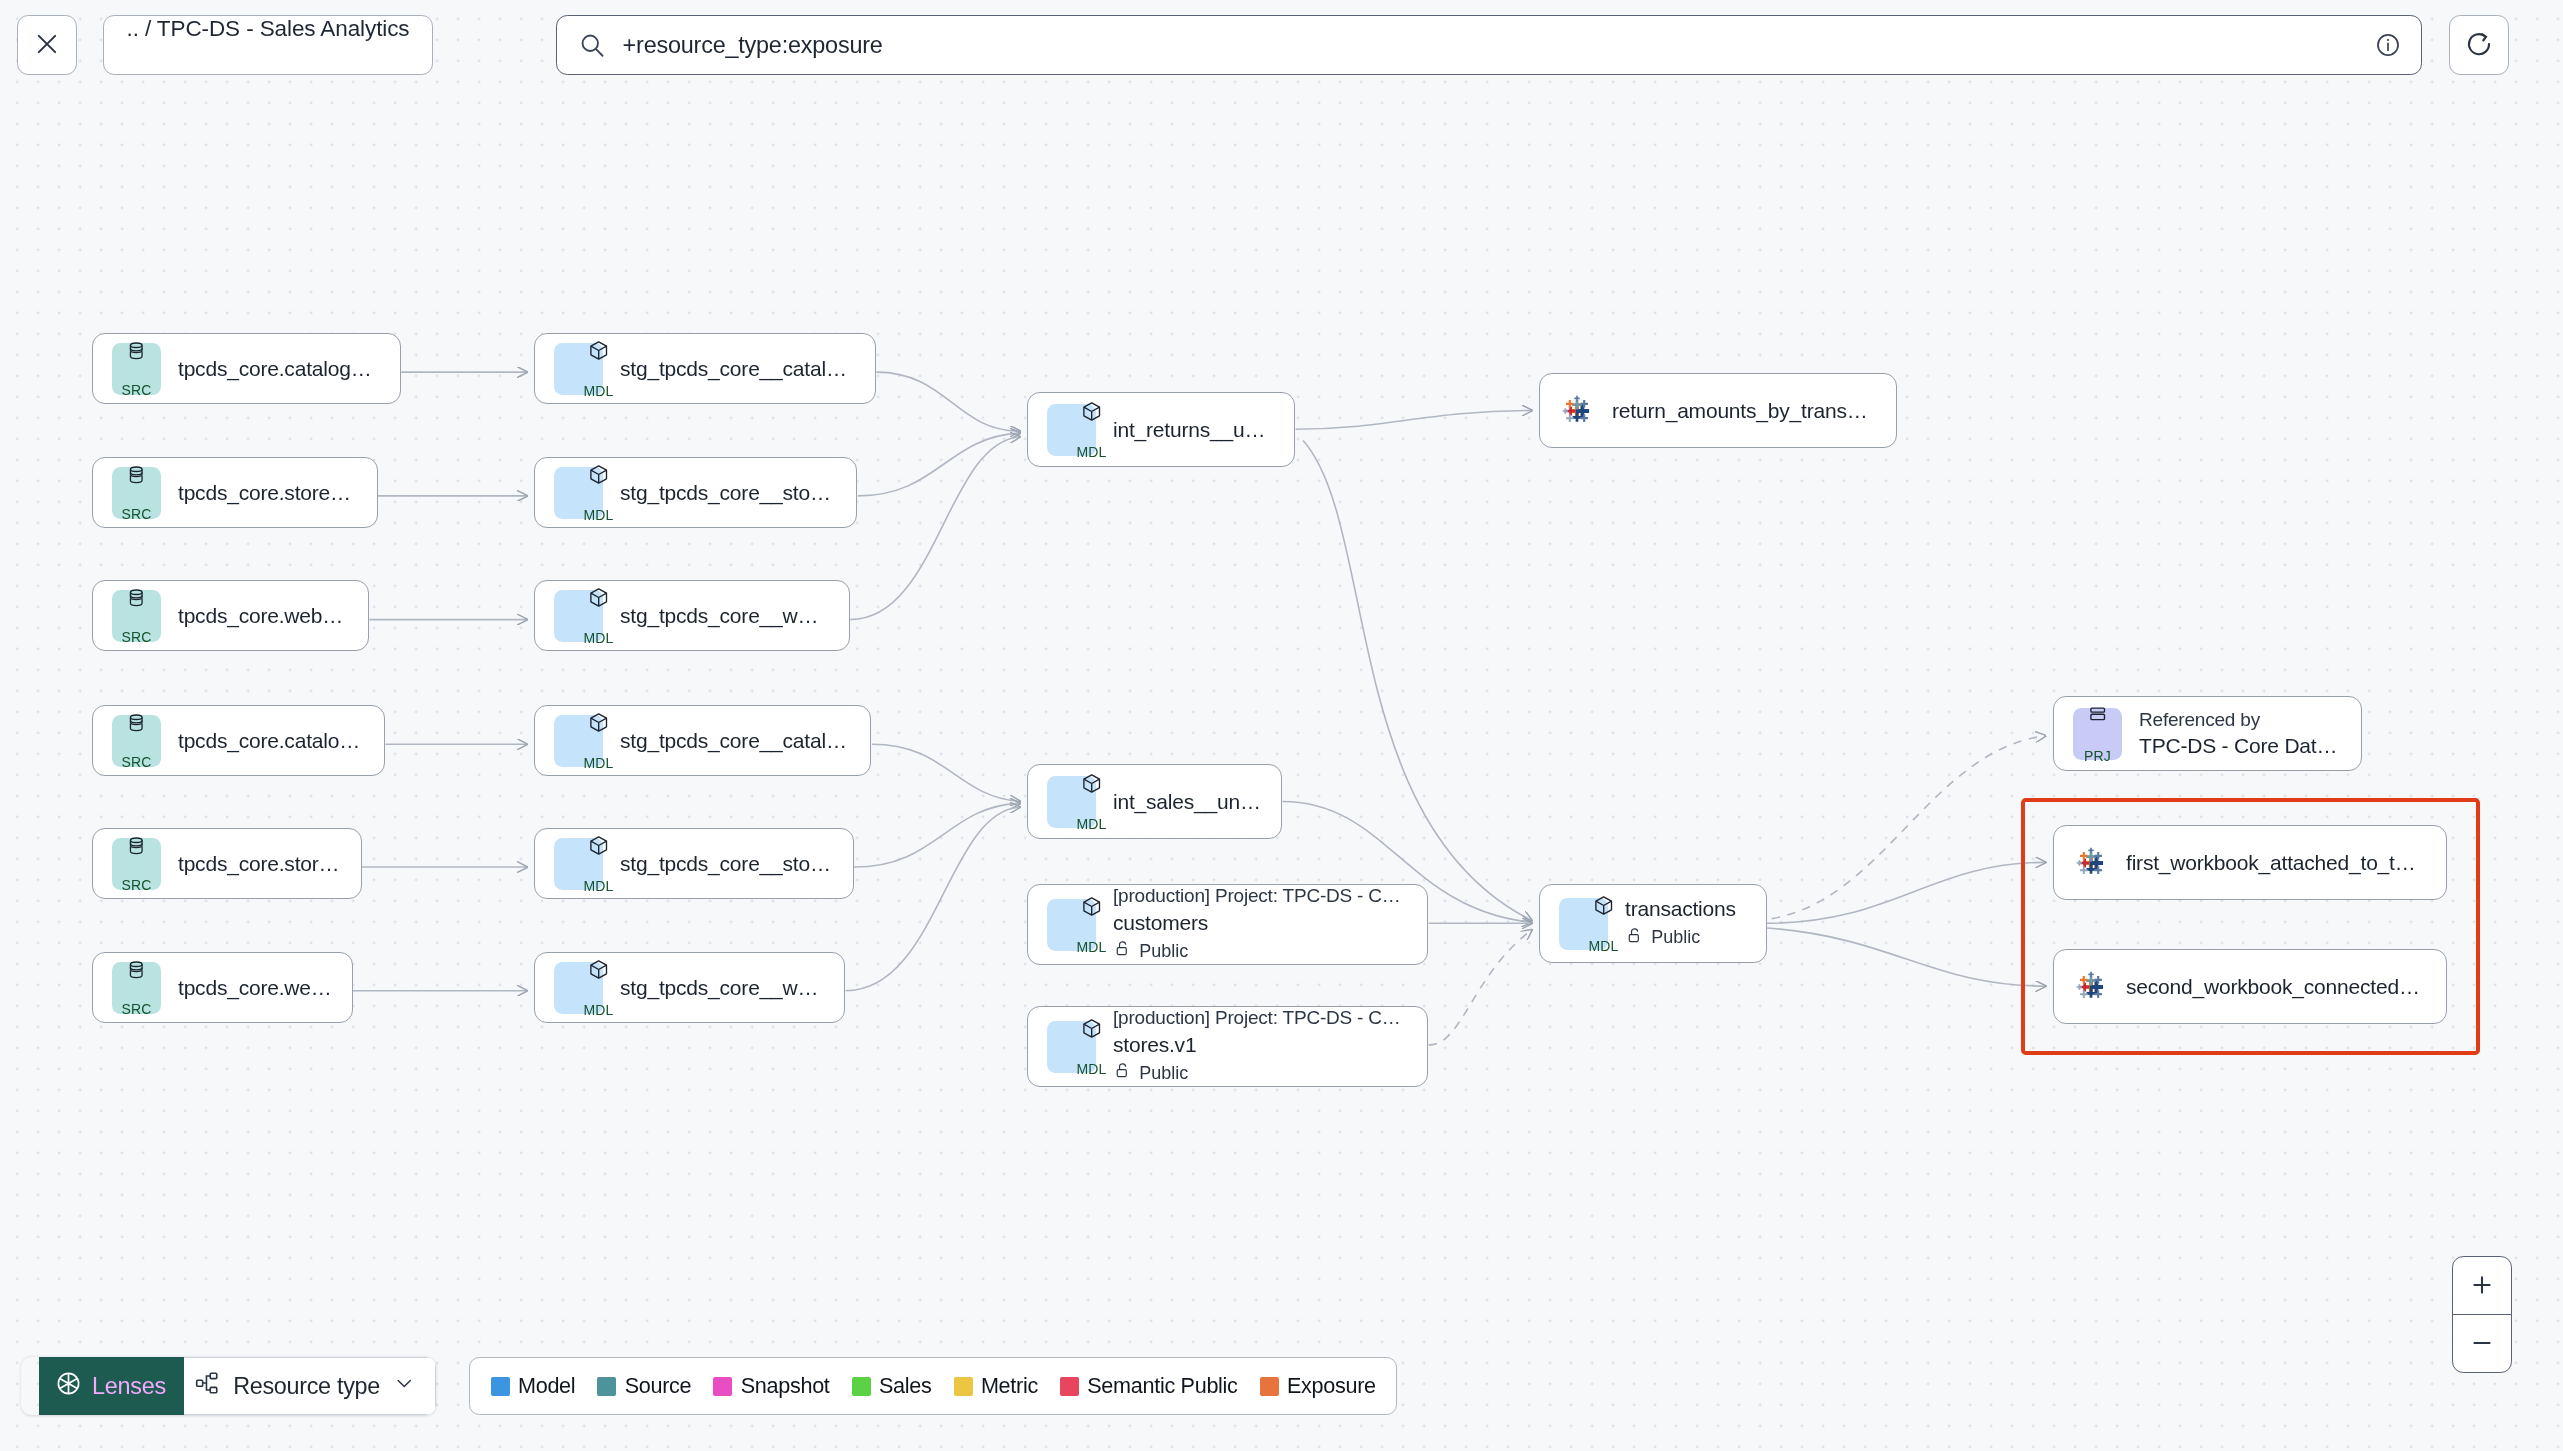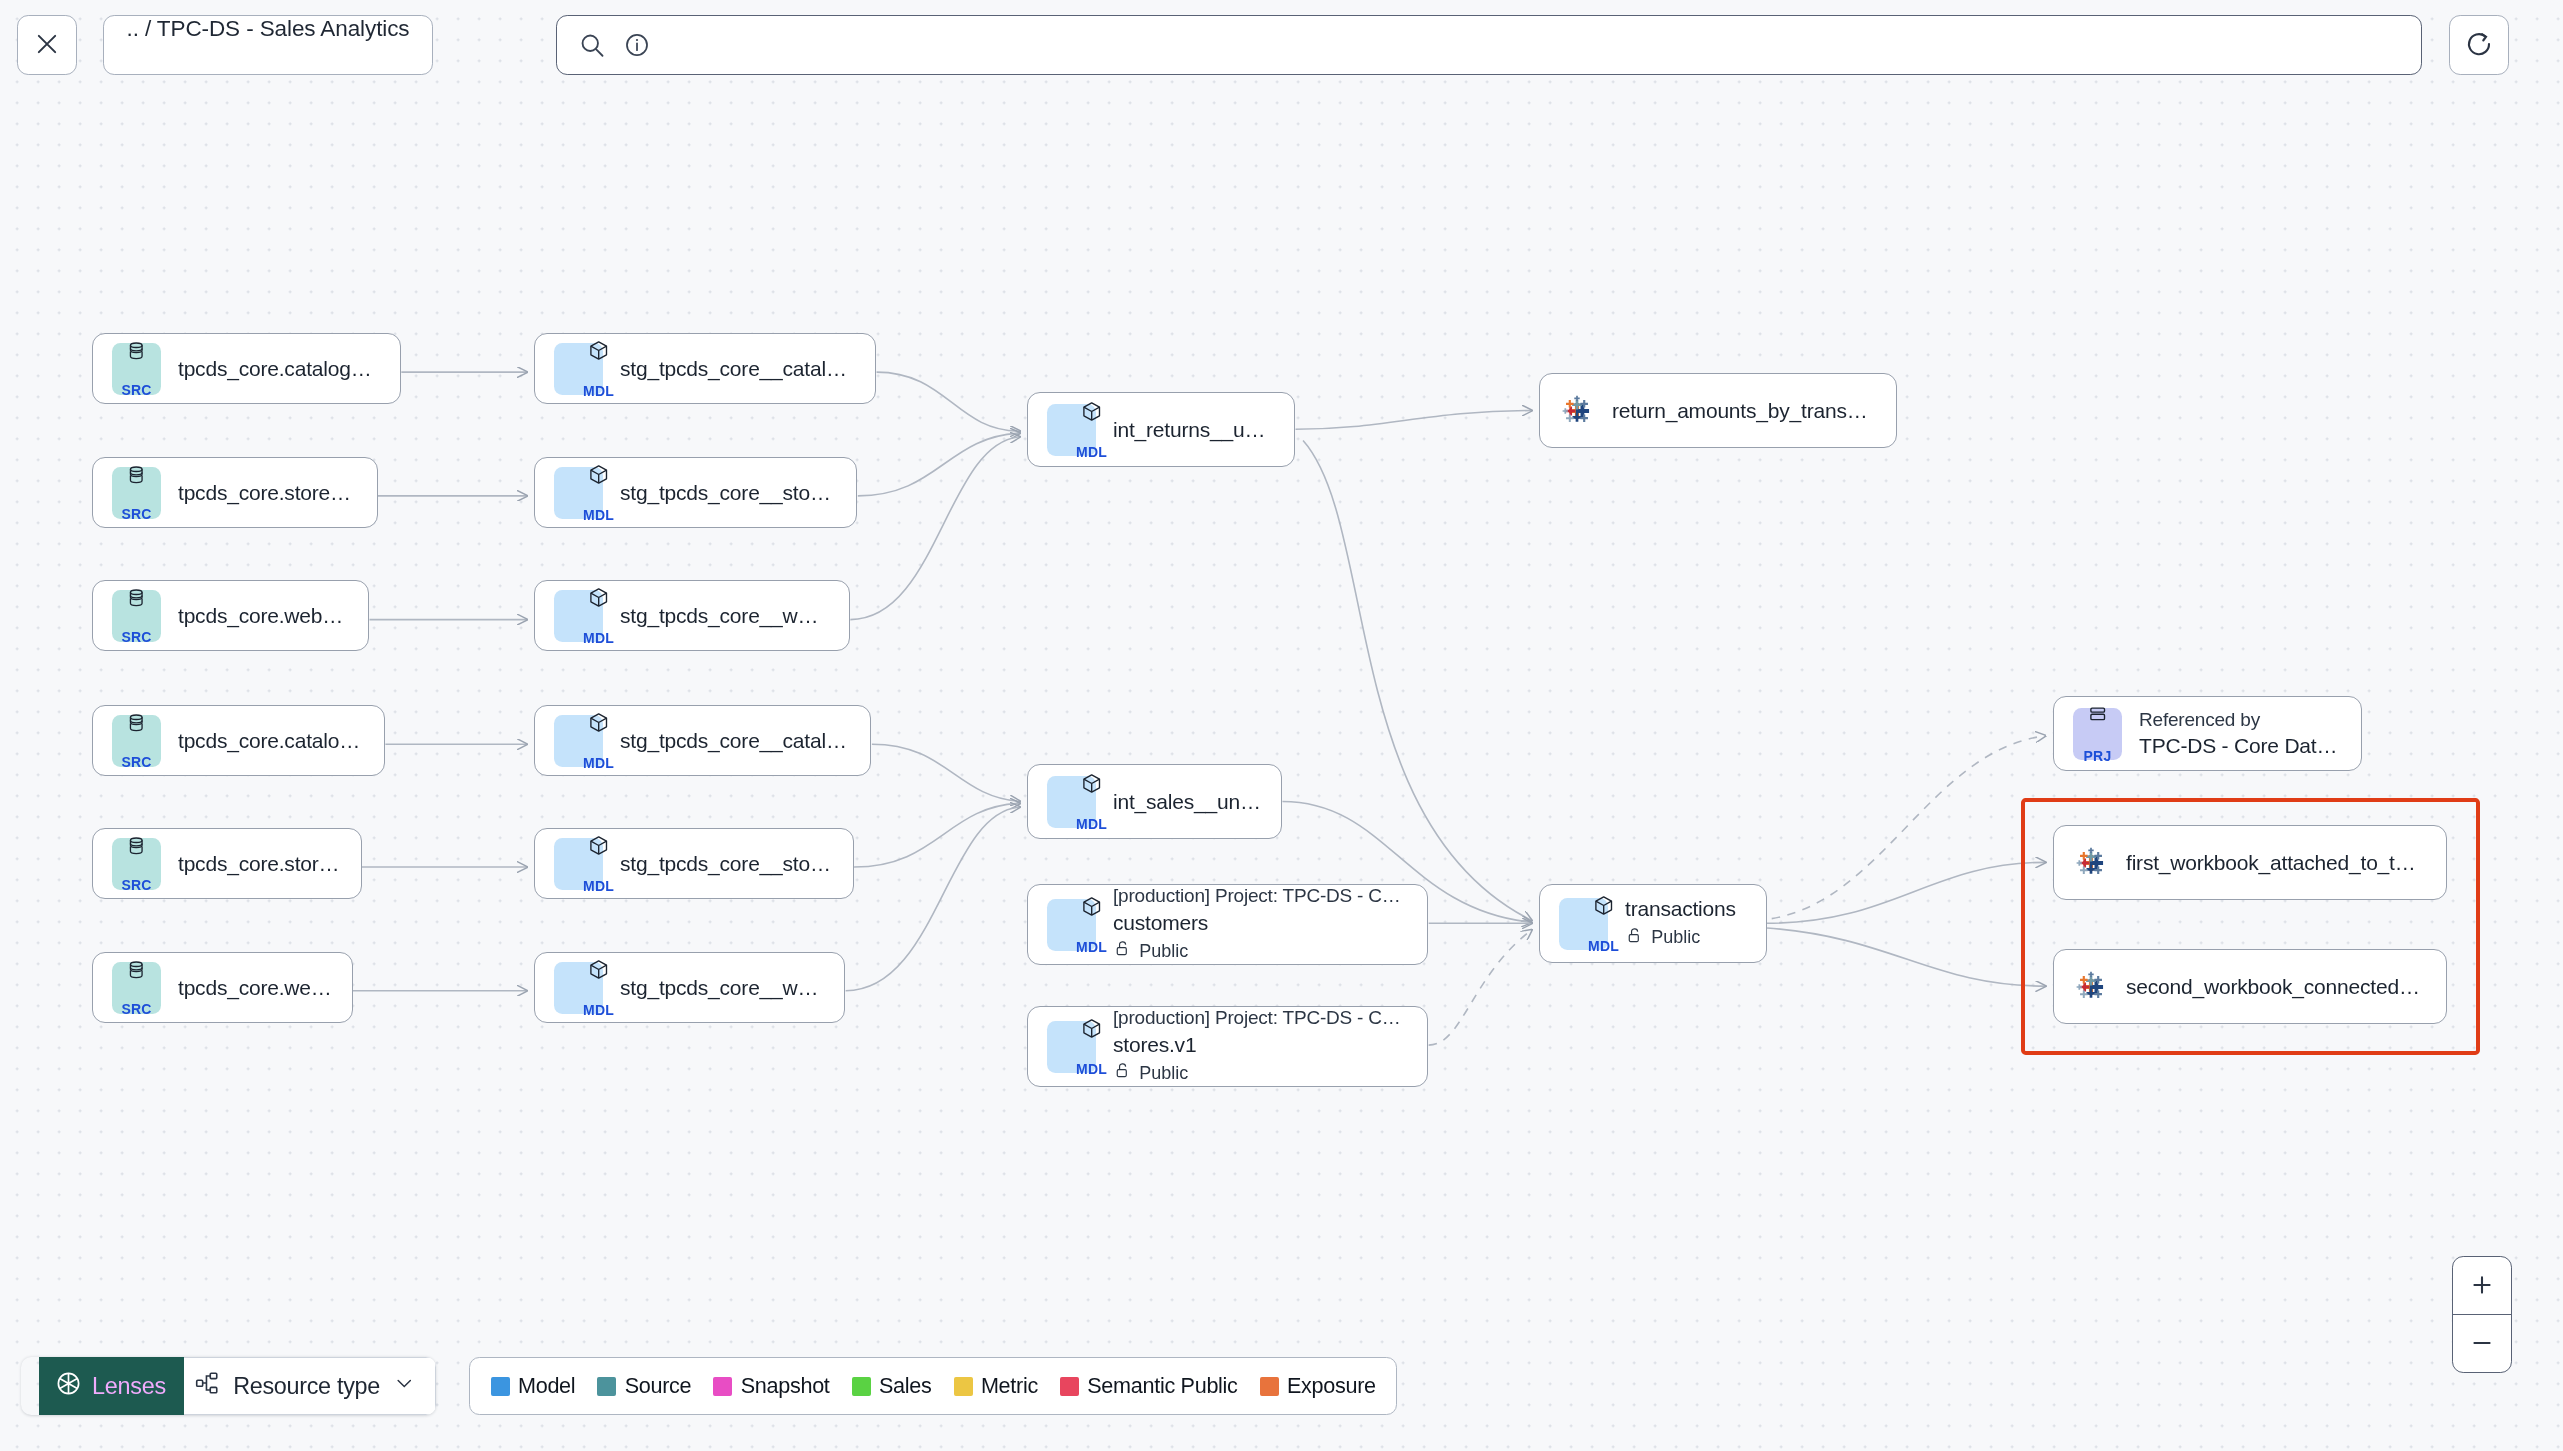--- a/index.html
+++ b/index.html
@@ -80,22 +80,22 @@
     width: 49px; height: 52px;
     border-radius: 8.4px;
     display: flex; flex-direction: column;
     align-items: center; justify-content: center;
     margin-right: 17px;
   }
   .badge.src { background: #b8e3e0; }
   .badge.mdl { background: #c5e3fb; padding-left: 40px; }
   .badge.prj { background: #c7cbf5; }
   .badge .bl {
-    font-size: 14px; color: #1d4ed8; line-height: 1;
-    margin-top: 18px; letter-spacing: 0.2px; font-weight: bold;
+    font-size: 14px; color: #14532d; line-height: 1;
+    margin-top: 18px; letter-spacing: 0.2px;
   }
   .node .body { flex: 1 1 auto; min-width: 0; }
   .node .title {
     font-size: 21px; color: #1c2430; letter-spacing: -0.2px;
     white-space: nowrap; overflow: hidden; text-overflow: ellipsis;
   }
   .node .sub {
     font-size: 19px; color: #2c3644; letter-spacing: -0.2px;
     white-space: nowrap; overflow: hidden; text-overflow: ellipsis;
     margin-bottom: 3.7px;
@@ -225,20 +225,21 @@
       <span>.. / TPC-DS - Sales Analytics</span>
     </div>
 
     <div class="tb-search">
       <span class="q">
         <svg width="28" height="28" viewBox="0 0 24 24" fill="none" stroke="#3a4454" stroke-width="1.6" stroke-linecap="round">
           <circle cx="10.5" cy="10.5" r="6.6"></circle>
           <path d="M15.4 15.6 L21 21.2"></path>
         </svg>
       </span>
+      <span class="val" title="Search">+resource_type:exposure</span>
       <span class="info">
         <svg width="28" height="28" viewBox="0 0 24 24" fill="none" stroke="#3a4454" stroke-width="1.5">
           <circle cx="12" cy="12" r="8.6"></circle>
           <path d="M12 10.6 L12 16.4" stroke-linecap="round"></path>
           <circle cx="12" cy="7.7" r="0.95" fill="#3a4454" stroke="none"></circle>
         </svg>
       </span>
     </div>
 
     <div class="tb-refresh">

